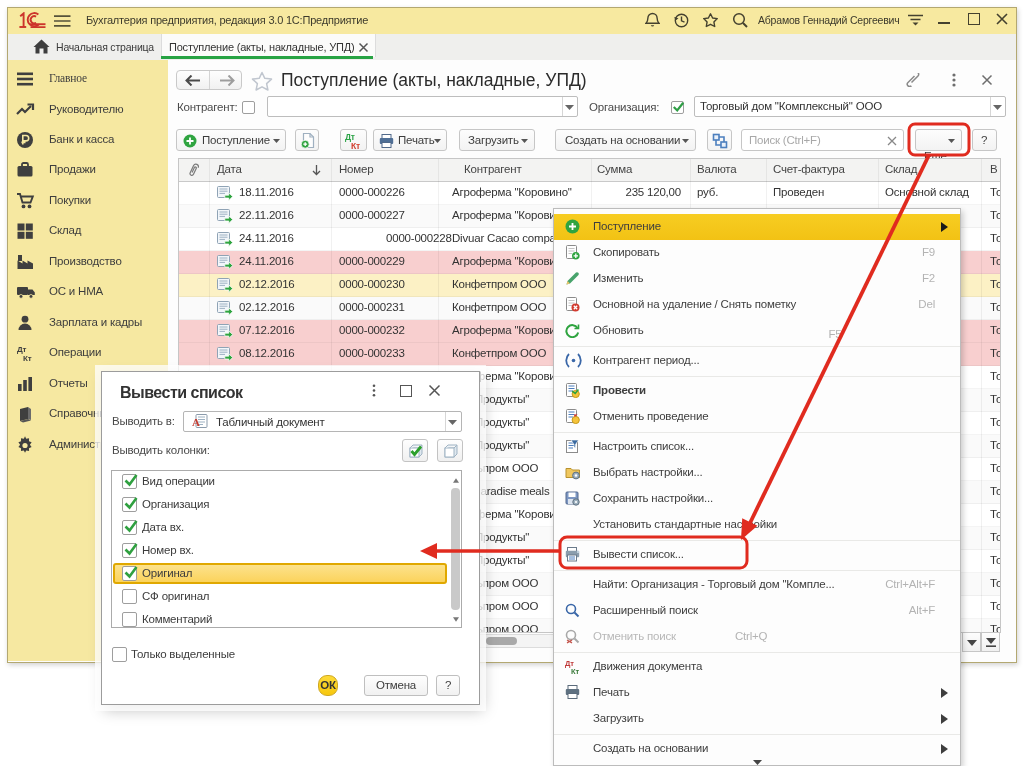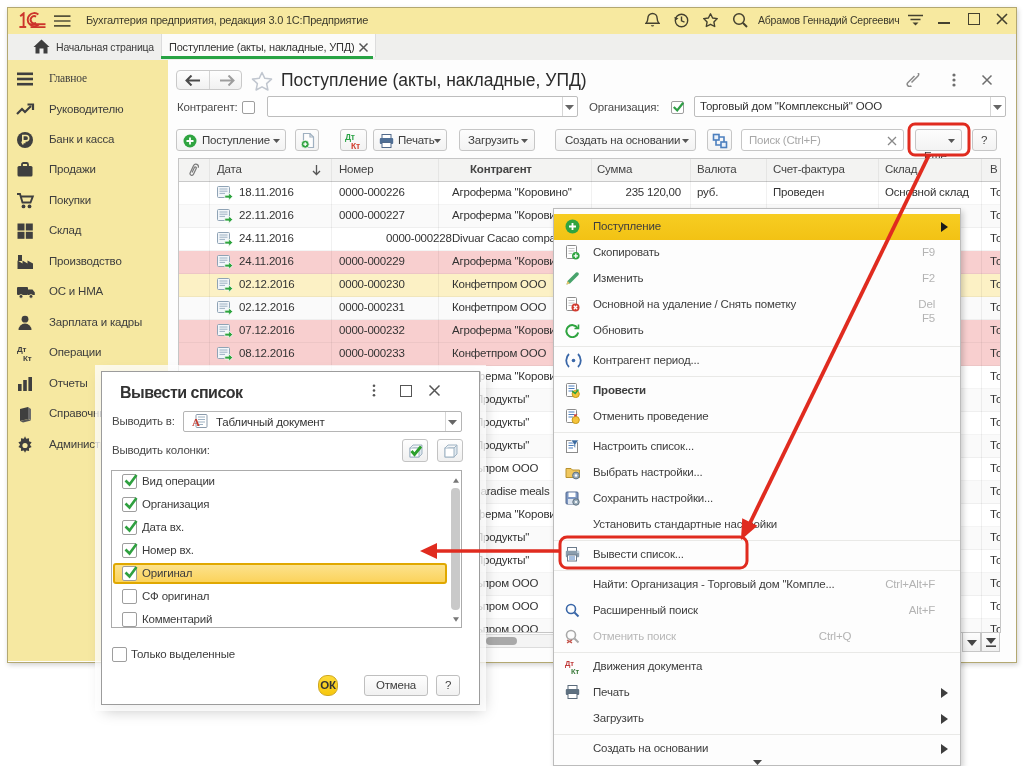--- a/index.html
+++ b/index.html
@@ -318,21 +318,21 @@
     <div class="ab" style="left:8px;top:4px;color:#3d3d3d;">?</div>
   </div>
 
 <div class="ab" style="left:178px;top:158px;width:823px;height:475px;border:1px solid #c6c6c6;box-sizing:border-box;background:#fff;overflow:hidden;">
  <div class="ab" style="left:0;top:0;width:821px;height:23px;background:#f3f3f2;border-bottom:1px solid #c9c9c9;box-sizing:border-box;">
   <svg class="ab" style="left:8px;top:4px;" width="13" height="15" viewBox="0 0 13 15">
         <path d="M9.5,3 a2.5,2.5 0 0 0 -5,0 V11 a1.8,1.8 0 0 0 3.6,0 V4.5 a1,1 0 0 0 -2,0 V10" fill="none" stroke="#7a7a7a" stroke-width="1.2" transform="rotate(25 6.5 7.5)"></path>
       </svg>
   <div class="ab nw" style="left:38px;top:4px;">Дата</div>
   <div class="ab nw" style="left:160px;top:4px;">Номер</div>
-  <div class="ab nw" style="left:291px;top:4px;font-weight:bold;">Контрагент</div>
+  <div class="ab nw" style="left:285px;top:4px;">Контрагент</div>
   <div class="ab nw" style="left:418px;top:4px;">Сумма</div>
   <div class="ab nw" style="left:518px;top:4px;">Валюта</div>
   <div class="ab nw" style="left:594px;top:4px;">Счет-фактура</div>
   <div class="ab nw" style="left:706px;top:4px;">Склад</div>
   <div class="ab nw" style="left:811px;top:4px;">В</div>
   <svg class="ab" style="left:133px;top:6px;" width="9" height="11" viewBox="0 0 9 11">
         <path d="M4.5,0 V9 M1,6 L4.5,9.5 L8,6" fill="none" stroke="#555" stroke-width="1.3"></path>
       </svg>
  </div>
  <div class="ab" style="left:0;top:23px;width:821px;height:23px;background:#ffffff;border-bottom:1px solid rgba(0,0,0,0.045);box-sizing:border-box;">
@@ -526,21 +526,21 @@
     <circle cx="10.5" cy="10.5" r="4" fill="#d23b2f"></circle>
     <path d="M8.8,8.8 L12.2,12.2 M12.2,8.8 L8.8,12.2" stroke="#fff" stroke-width="1.3"></path>
   </svg>
 <div class="ab nw" style="left:593px;top:298px;color:#3e3e3e;z-index:32;">Основной на удаление / Снять пометку</div>
 <div class="ab nw" style="left:735px;top:298px;width:200px;text-align:right;color:#b3b3b3;z-index:32;">Del</div>
 <svg class="ab" style="z-index:32;left:565px;top:323px" width="15" height="15" viewBox="0 0 15 15">
     <path d="M12.5,5 A6 6 0 1 0 13.2,9.5" fill="none" stroke="#2fa440" stroke-width="2"></path>
     <path d="M13.5,1.5 V5.5 H9.5" fill="none" stroke="#2fa440" stroke-width="1.6"></path>
   </svg>
 <div class="ab nw" style="left:593px;top:324px;color:#3e3e3e;z-index:32;">Обновить</div>
-<div class="ab nw" style="left:735px;top:312px;width:200px;text-align:right;color:#b3b3b3;z-index:32;">F5</div>
+<div class="ab nw" style="left:735px;top:328px;width:200px;text-align:center;color:#b3b3b3;z-index:32;">F5</div>
 <div class="ab" style="left:554px;top:346px;width:406px;height:1px;background:#e9e9e7;z-index:31;"></div>
 <svg class="ab" style="z-index:32;left:565px;top:353px" width="17" height="15" viewBox="0 0 17 15">
     <path d="M4,1 a9,9 0 0 0 0,13 M13,1 a9,9 0 0 1 0,13" fill="none" stroke="#3a67a8" stroke-width="1.8"></path>
     <circle cx="8.5" cy="7.5" r="1.8" fill="#3a67a8"></circle>
   </svg>
 <div class="ab nw" style="left:593px;top:354px;color:#3e3e3e;z-index:32;">Контрагент период...</div>
 <div class="ab" style="left:554px;top:376px;width:406px;height:1px;background:#e9e9e7;z-index:31;"></div>
 <svg class="ab" style="z-index:32;left:565px;top:383px" width="15" height="15" viewBox="0 0 15 15">
     <rect x="1.5" y="0.5" width="10" height="13" rx="1" fill="#fff" stroke="#8b8b8b"></rect>
     <path d="M3.5,3 H9.5 M3.5,5.5 H9.5 M3.5,8 H8" stroke="#4c7fbe" stroke-width="1.1"></path>
@@ -594,21 +594,21 @@
     <path d="M9.5,9.5 L13.5,13.5" stroke="#3a67a8" stroke-width="2"></path>
   </svg>
 <div class="ab nw" style="left:593px;top:604px;color:#3e3e3e;z-index:32;">Расширенный поиск</div>
 <div class="ab nw" style="left:735px;top:604px;width:200px;text-align:right;color:#b3b3b3;z-index:32;">Alt+F</div>
 <svg class="ab" style="z-index:32;left:565px;top:629px" width="15" height="15" viewBox="0 0 15 15">
     <circle cx="6" cy="6" r="4.5" fill="none" stroke="#a9a9a9" stroke-width="1.6"></circle>
     <path d="M9.5,9.5 L13.5,13.5" stroke="#a9a9a9" stroke-width="2"></path>
     <path d="M2,11 L7,13.8 M7,11 L2,13.8" stroke="#c4574e" stroke-width="1.4"></path>
   </svg>
 <div class="ab nw" style="left:593px;top:630px;color:#b8b8b8;z-index:32;">Отменить поиск</div>
-<div class="ab nw" style="left:735px;top:630px;width:200px;text-align:center;color:#b3b3b3;z-index:32;">Ctrl+Q</div>
+<div class="ab nw" style="left:735px;top:630px;width:200px;text-align:left;color:#b3b3b3;z-index:32;">Ctrl+Q</div>
 <div class="ab" style="left:554px;top:652px;width:406px;height:1px;background:#e9e9e7;z-index:31;"></div>
 <svg class="ab" style="z-index:32;left:565px;top:659px" width="18" height="16" viewBox="0 0 18 16">
     <text x="0" y="7" font-size="7.5" font-weight="bold" fill="#c03a3a" font-family="Liberation Sans">Дт</text>
     <text x="6" y="15" font-size="7.5" font-weight="bold" fill="#3a7a3a" font-family="Liberation Sans">Кт</text>
   </svg>
 <div class="ab nw" style="left:593px;top:660px;color:#3e3e3e;z-index:32;">Движения документа</div>
 <svg class="ab" style="z-index:32;left:565px;top:685px" width="15" height="14" viewBox="0 0 15 14">
     <rect x="3" y="0.5" width="9" height="4" fill="#fff" stroke="#5b6b7b"></rect>
     <rect x="0.8" y="4" width="13.4" height="6" rx="1" fill="#5f7181"></rect>
     <rect x="3" y="8.5" width="9" height="5" fill="#fff" stroke="#5b6b7b"></rect>

